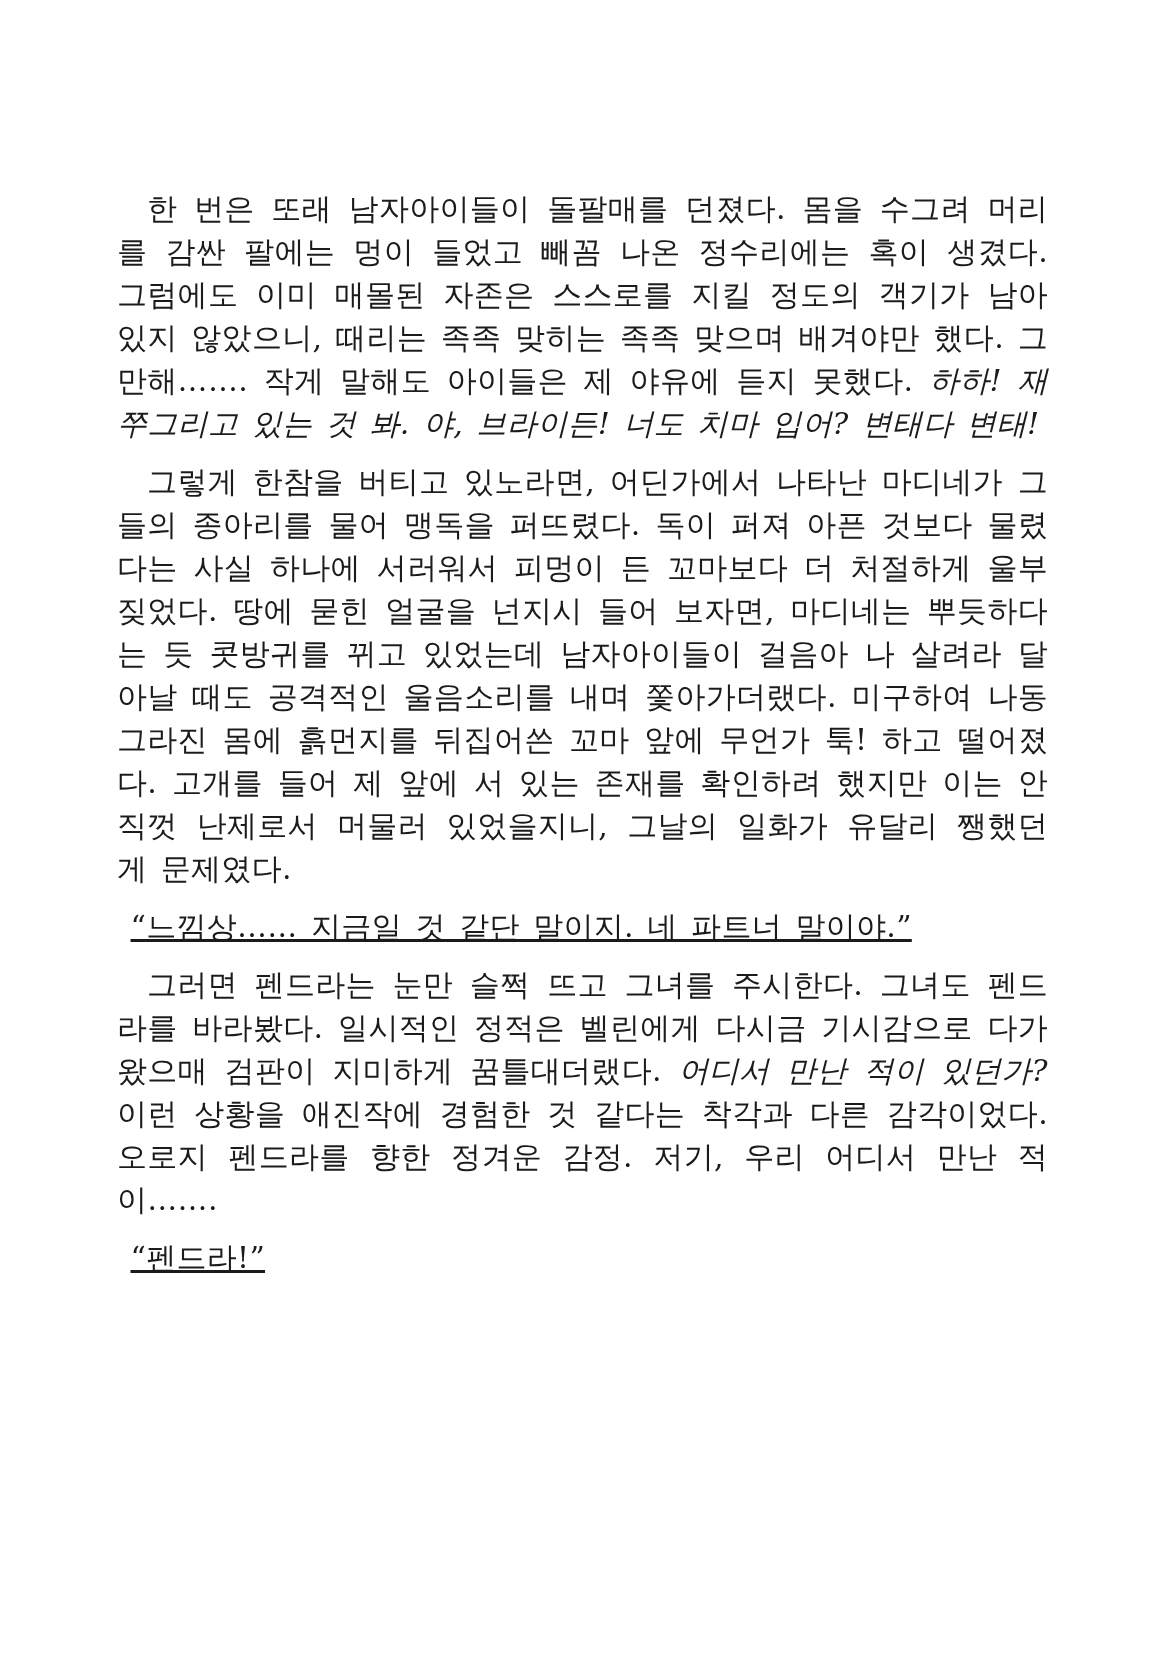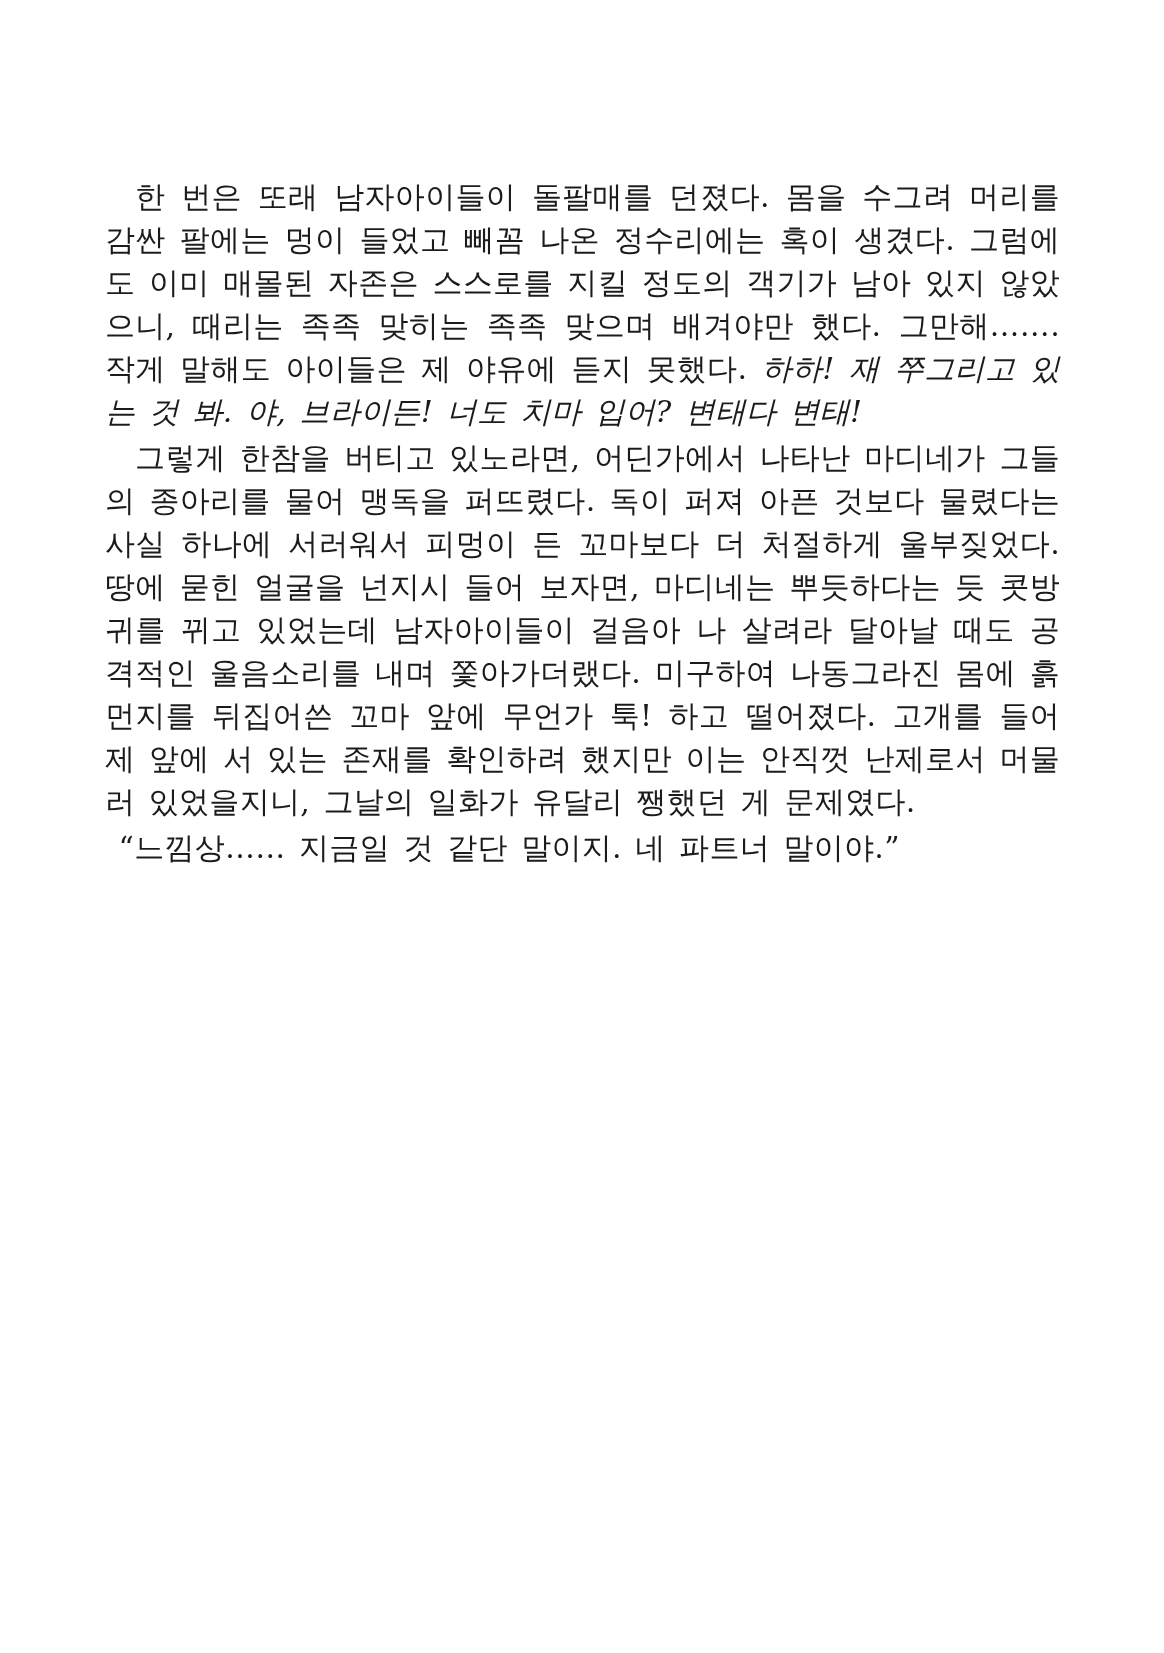--- a/index.html
+++ b/index.html
@@ -21,39 +21,42 @@
     width: 961px;
     font-family: "DejaVu Serif", "Liberation Serif", serif;
     font-size: 30px;
     line-height: 43px;
     color: #1b1b1b;
     text-align: justify;
     word-spacing: 0.12em;
     letter-spacing: 0.01em;
   }
   .para {
-    margin: 3px;
+    margin: 15px;
     padding: 0;
     text-indent: 1em;
   }
   .para.dialogue {
     text-indent: 0.45em;
+    text-decoration: underline;
   }
   .para.spaced {
     margin-top: 43px;
   }
   .run {
     font-style: normal;
   }
   .run.italic {
     font-style: italic;
   }
 </style>
 </head>
 <body>
 
 <div class="page" style="background: rgb(255, 255, 255);">
   <div class="text-block" style="color: rgb(27, 27, 27);">
       <p class="para body"><span class="run">한 번은 또래 남자아이들이 돌팔매를 던졌다. 몸을 수그려 머리를 감싼 팔에는 멍이 들었고 빼꼼 나온 정수리에는 혹이 생겼다. 그럼에도 이미 매몰된 자존은 스스로를 지킬 정도의 객기가 남아 있지 않았으니, 때리는 족족 맞히는 족족 맞으며 배겨야만 했다. 그만해……. 작게 말해도 아이들은 제 야유에 듣지 못했다. </span><span class="run italic">하하! 재 쭈그리고 있는 것 봐. 야, 브라이든! 너도 치마 입어? 변태다 변태!</span></p>
       <p class="para body"><span class="run">그렇게 한참을 버티고 있노라면, 어딘가에서 나타난 마디네가 그들의 종아리를 물어 맹독을 퍼뜨렸다. 독이 퍼져 아픈 것보다 물렸다는 사실 하나에 서러워서 피멍이 든 꼬마보다 더 처절하게 울부짖었다. 땅에 묻힌 얼굴을 넌지시 들어 보자면, 마디네는 뿌듯하다는 듯 콧방귀를 뀌고 있었는데 남자아이들이 걸음아 나 살려라 달아날 때도 공격적인 울음소리를 내며 쫓아가더랬다. 미구하여 나동그라진 몸에 흙먼지를 뒤집어쓴 꼬마 앞에 무언가 툭! 하고 떨어졌다. 고개를 들어 제 앞에 서 있는 존재를 확인하려 했지만 이는 안직껏 난제로서 머물러 있었을지니, 그날의 일화가 유달리 쨍했던 게 문제였다.</span></p>
       <p class="para dialogue"><span class="run">“느낌상…… 지금일 것 같단 말이지. 네 파트너 말이야.”</span></p>
+      <p class="para body"><span class="run">그러면 펜드라는 눈만 슬쩍 뜨고 그녀를 주시한다. 그녀도 펜드라를 바라봤다. 일시적인 정적은 벨린에게 다시금 기시감으로 다가왔으매 검판이 지미하게 꿈틀대더랬다. </span><span class="run italic">어디서 만난 적이 있던가?</span><span class="run"> 이런 상황을 애진작에 경험한 것 같다는 착각과 다른 감각이었다. 오로지 펜드라를 향한 정겨운 감정. 저기, 우리 어디서 만난 적이…….</span></p>
+      <p class="para dialogue"><span class="run">“펜드라!”</span></p>
     </div>
 </div>
 
 </body></html>

